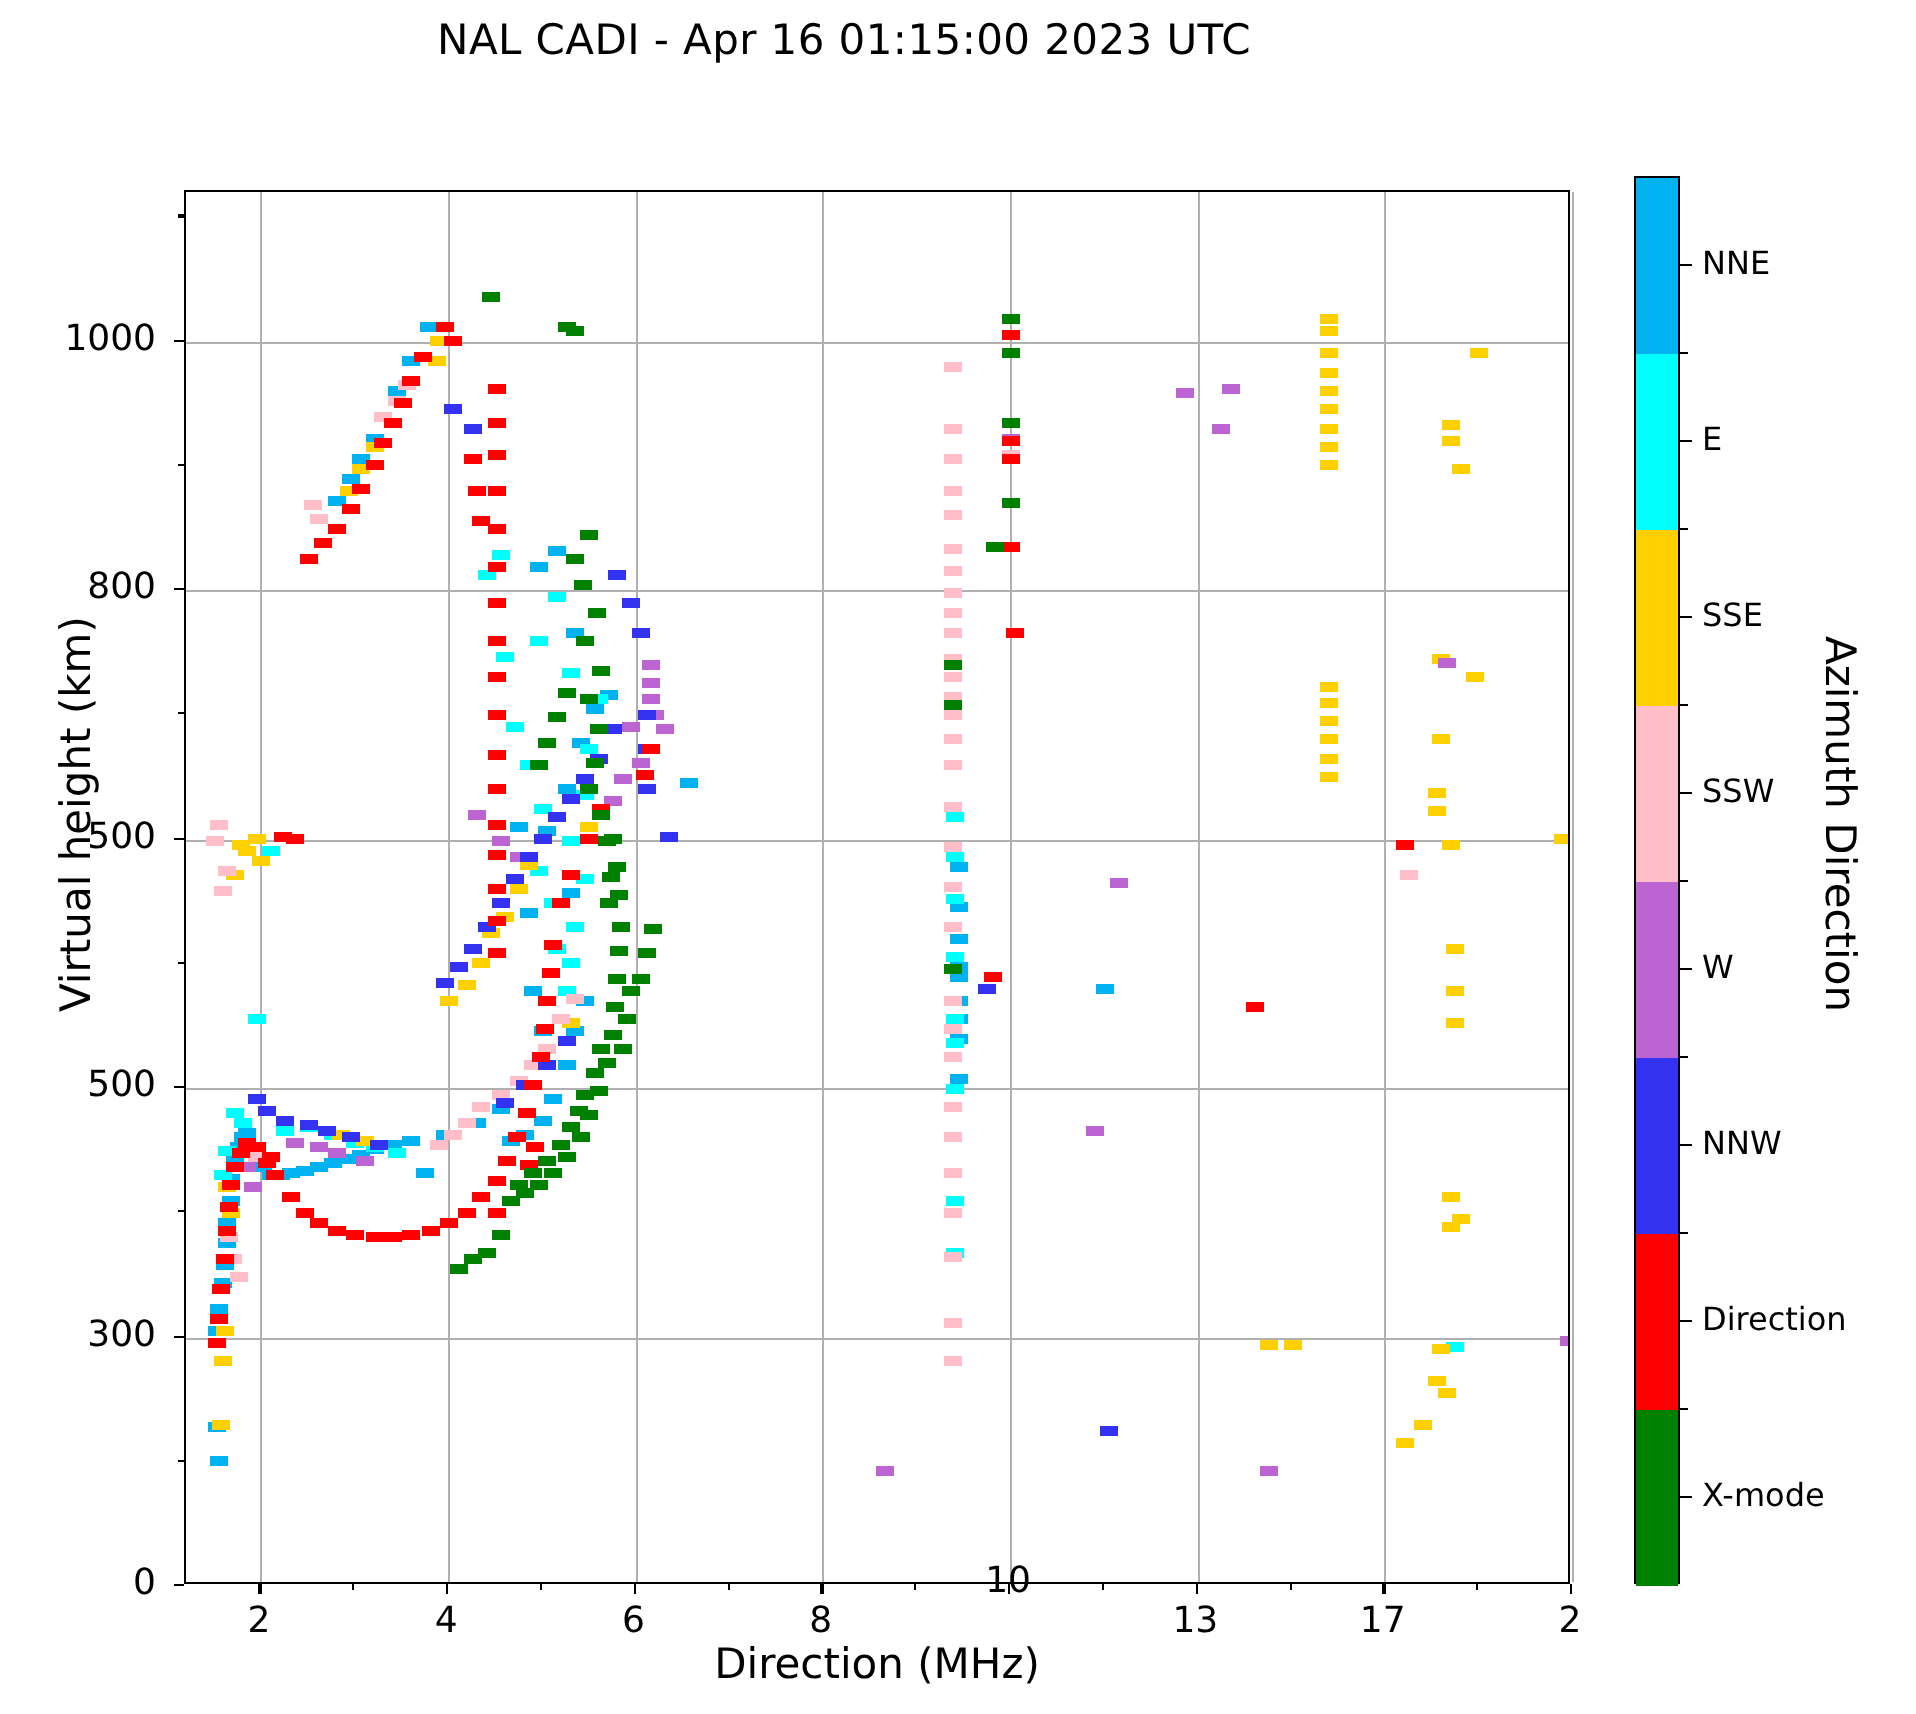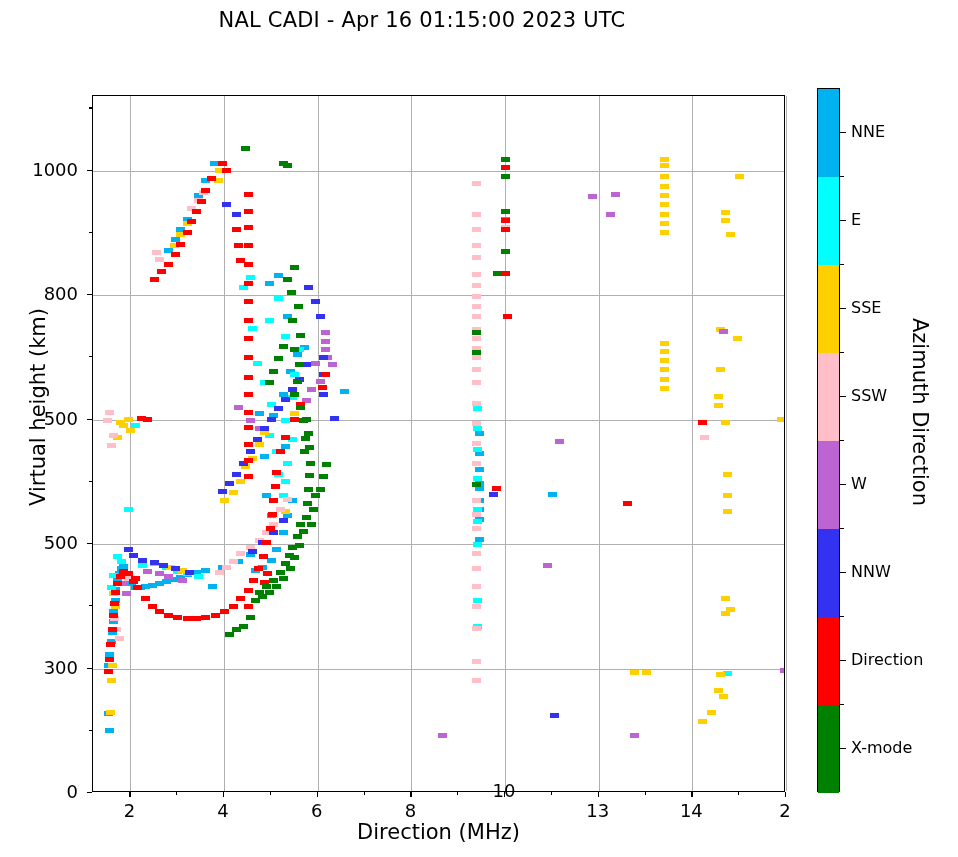--- a/index.html
+++ b/index.html
@@ -529,21 +529,21 @@
     <div class="tick-x" style="left: 410.405px; top: 792px;"></div>
     <div class="lbl-x" style="left: 380.405px; top: 800px;">8</div>
     <div class="tick-xm" style="left: 363.581px; top: 792px;"></div>
     <div class="tick-x" style="left: 504.054px; top: 792px;"></div>
     <div class="lbl-x" style="left: 474.054px; top: 768px; margin-top: 12px;">10</div>
     <div class="tick-xm" style="left: 457.23px; top: 792px;"></div>
     <div class="tick-x" style="left: 597.703px; top: 792px;"></div>
     <div class="lbl-x" style="left: 567.703px; top: 800px;">13</div>
     <div class="tick-xm" style="left: 550.878px; top: 792px;"></div>
     <div class="tick-x" style="left: 691.351px; top: 792px;"></div>
-    <div class="lbl-x" style="left: 661.351px; top: 800px;">14</div>
+    <div class="lbl-x" style="left: 661.351px; top: 800px;">17</div>
     <div class="tick-xm" style="left: 644.527px; top: 792px;"></div>
     <div class="tick-x" style="left: 785px; top: 792px;"></div>
     <div class="lbl-x" style="left: 755px; top: 800px;">2</div>
     <div class="tick-xm" style="left: 738.176px; top: 792px;"></div>
   </div>
 <div id="yaxis">
     <div class="tick-y" style="left: 87px; top: 792px;"></div>
     <div class="lbl-y" style="left: 18px; top: 781px;">0</div>
     <div class="tick-ym" style="left: 89px; top: 729.768px;"></div>
     <div class="tick-y" style="left: 87px; top: 667.536px;"></div>

